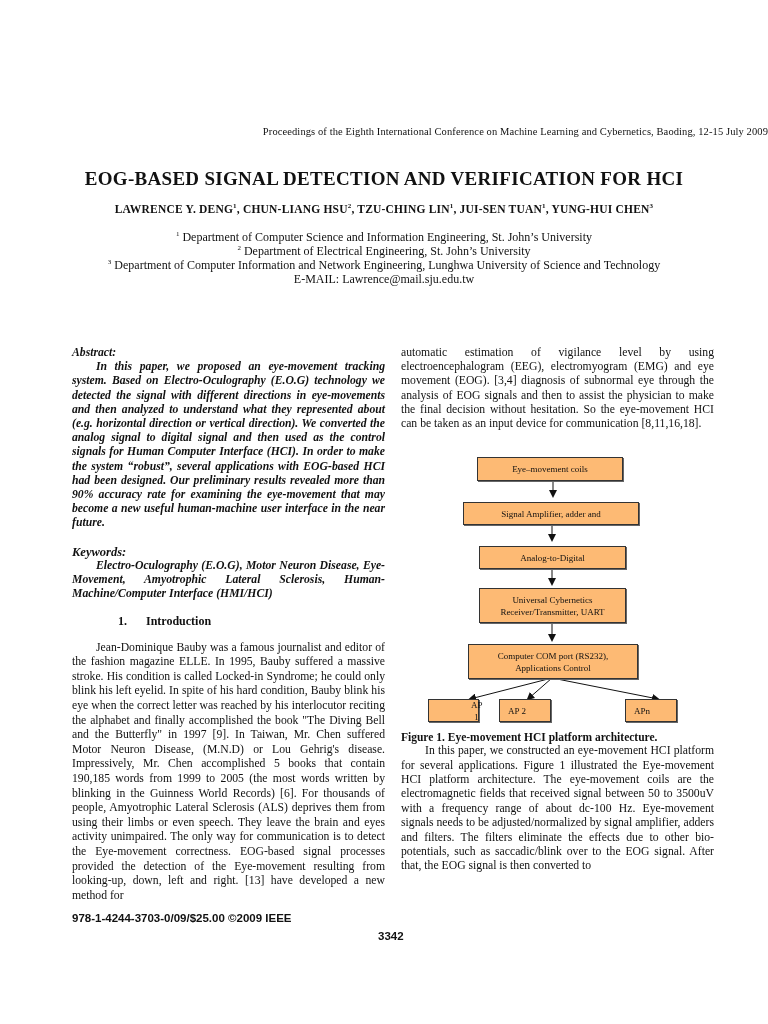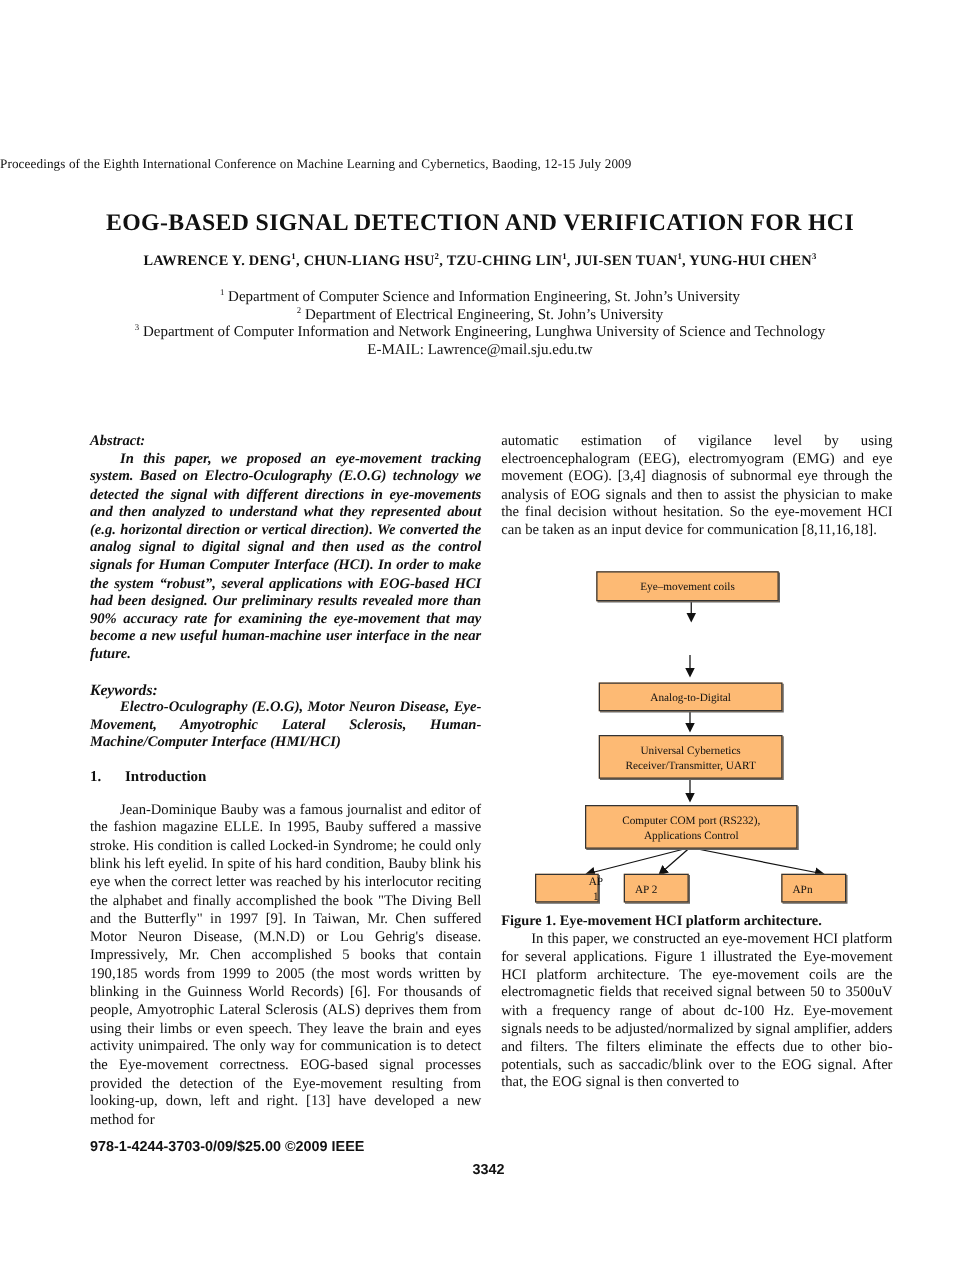--- a/index.html
+++ b/index.html
@@ -1,30 +1,30 @@
 <!DOCTYPE html>
 <html><head>
 <meta charset="utf-8">
 <style>
   html, body { margin: 0; padding: 0; background: #ffffff; }
   body { width: 768px; height: 1024px; position: relative; overflow: hidden;
          font-family: "Liberation Serif", "DejaVu Serif", serif; color: #111; }
   .abs { position: absolute; }
-  .header { left: 0; width: 768px; top: 126px; text-align: left; font-size: 10.5px; letter-spacing: 0.1px; font-family: Liberation Serif, serif; }
+  .header { left: 0; width: 768px; top: 126px; text-align: right; font-size: 10.5px; letter-spacing: 0.1px; font-family: Liberation Serif, serif; }
   .title { left: 0; width: 768px; top: 168px; text-align: center; font-size: 19px; font-weight: bold; letter-spacing: 0.3px; }
   .authors { left: 0; width: 768px; top: 203px; text-align: center; font-size: 11.5px; font-weight: bold; letter-spacing: 0.2px; }
   .authors sup, .aff sup { font-size: 7px; vertical-align: 5px; line-height: 0; }
   .affs { left: 0; width: 810px; top: 230px; text-align: center; font-size: 12px; line-height: 14px; }
   .aff { display: block; white-space: nowrap; }
   .col { font-size: 11.7px; line-height: 14.2px; text-align: justify; }
   .left { left: 72px; width: 313px; }
   .right { left: 401px; width: 313px; }
   .bold { font-weight: bold; font-style: italic; }
   .indent { text-indent: 24px; }
-  .section-head { font-weight: bold; font-size: 12px; }
+  .section-head { font-weight: bold; font-size: 12px; margin-left: 46px; }
   .section-head span.num { display: inline-block; width: 28px; }
   p { margin: 0; }
   .figure-cap { font-weight: bold; font-size: 11.5px; }
   .footer-isbn { left: 72px; top: 912px; font-family: "Liberation Sans", "DejaVu Sans", sans-serif; font-weight: bold; font-size: 11.5px; }
   .page-num { left: 378px; top: 930px; font-family: "Liberation Sans", "DejaVu Sans", sans-serif; font-weight: bold; font-size: 11.5px; }
   .box { position: absolute; background: #fdba74; border: 1px solid #333; box-shadow: 1px 1px 0 #666;
          font-size: 9px; text-align: center; line-height: 12px; display: flex; align-items: center; justify-content: center; }
   .box.left-align { justify-content: flex-start; padding-left: 8px; box-sizing: border-box; }
   svg.arrows { position: absolute; left: 0; top: 0; }
 </style>
@@ -77,20 +77,21 @@
     </defs>
     <line x1="553" y1="481" x2="553" y2="496" stroke="#111" stroke-width="1" marker-end="url(#ah)"></line>
     <line x1="552" y1="524" x2="552" y2="540" stroke="#111" stroke-width="1" marker-end="url(#ah)"></line>
     <line x1="552" y1="568" x2="552" y2="584" stroke="#111" stroke-width="1" marker-end="url(#ah)"></line>
     <line x1="552" y1="622" x2="552" y2="640" stroke="#111" stroke-width="1" marker-end="url(#ah)"></line>
     <line x1="552" y1="678" x2="470" y2="699" stroke="#111" stroke-width="1" marker-end="url(#ah)"></line>
     <line x1="552" y1="678" x2="528" y2="699" stroke="#111" stroke-width="1" marker-end="url(#ah)"></line>
     <line x1="552" y1="678" x2="658" y2="699" stroke="#111" stroke-width="1" marker-end="url(#ah)"></line>
   </svg>
   <div class="box" style="left:477px;top:457px;width:144px;height:22px;">Eye–movement coils</div>
+  <div class="box" style="left:463px;top:502px;width:174px;height:21px;">Signal Amplifier, adder and</div>
   <div class="box" style="left:479px;top:546px;width:145px;height:21px;">Analog-to-Digital</div>
   <div class="box" style="left:479px;top:588px;width:145px;height:33px;flex-direction:column;">
     <span>Universal Cybernetics</span>
     <span>Receiver/Transmitter, UART</span>
   </div>
   <div class="box" style="left:468px;top:644px;width:168px;height:33px;flex-direction:column;">
     <span>Computer COM port (RS232),</span>
     <span>Applications Control</span>
   </div>
   <div class="box left-align" style="left:428px;top:699px;width:51px;height:23px;padding-left:42px;">AP 1</div>

